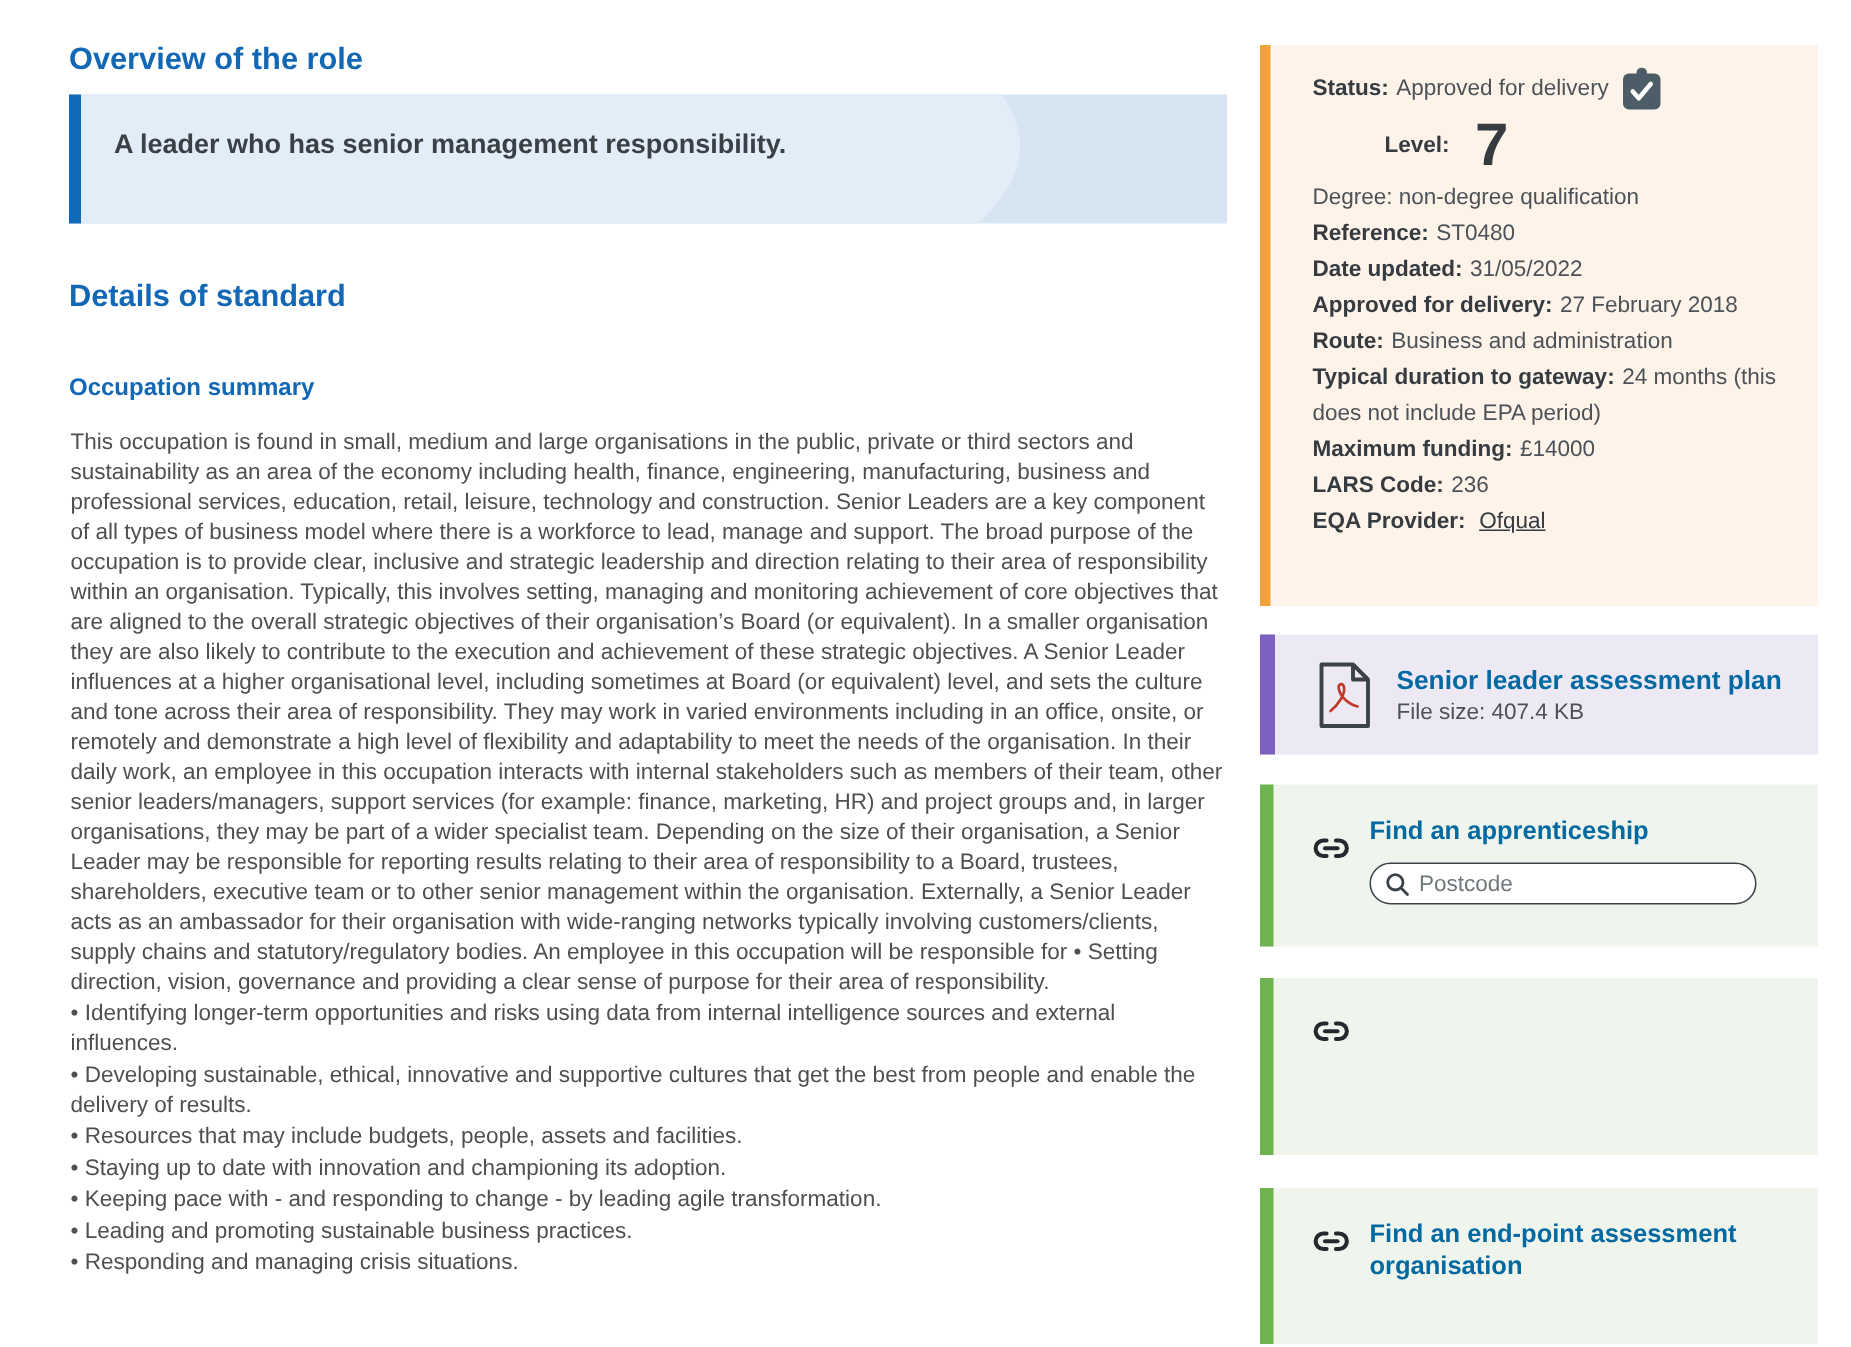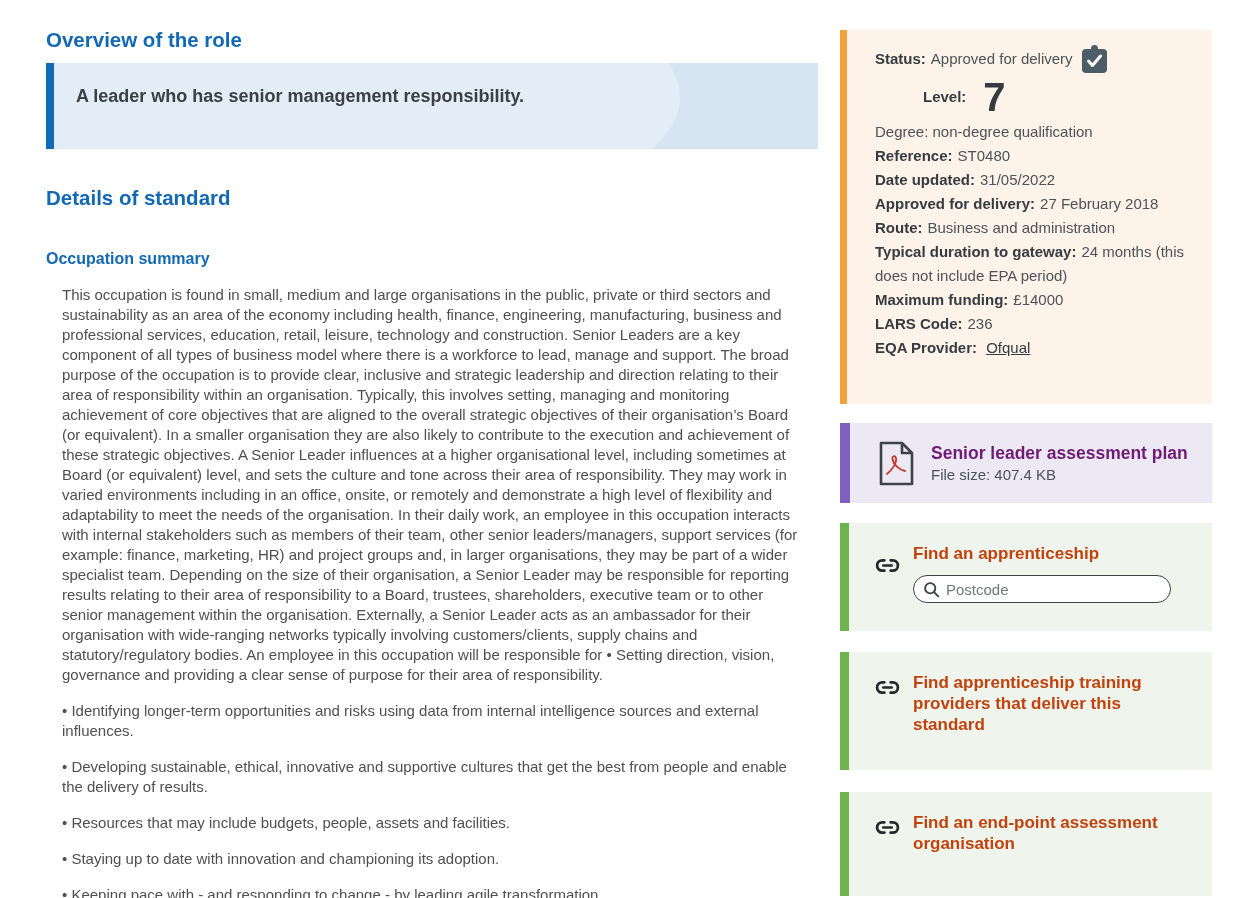--- a/index.html
+++ b/index.html
@@ -23,21 +23,21 @@
     content:""; position:absolute; left:-36%; top:-130%;
     width:118%; height:340%; background:#e3edf8; border-radius:50%;
   }
   .role-quote p {
     position:relative; padding:23px 0 0 22px;
     font-size:18px; font-weight:bold; color:#394046;
   }
   .h2b { margin-top:37px; }
   .sub-heading { margin-top:40px; color:#1268b4; font-size:16px; font-weight:bold; }
   .occupation-text { margin-top:17px; font-size:15px; line-height:20px; color:#4f4f4f; }
-  .occupation-text p { margin:16px; }
+  .occupation-text p { margin:1px; }
 
   .sidebar { position:absolute; left:840px; top:30px; width:372px; }
   .panel { width:372px; }
 
   .status-panel {
     height:374px; background:#fdf3e8; border-left:7px solid #f2a23d;
     padding:14px 18px 0 28px; font-size:15px; color:#4c5258;
   }
   .s-row { line-height:24px; }
   .lbl { font-weight:bold; color:#353b41; margin-right:5px; }
@@ -45,32 +45,32 @@
   .clipboard-icon { display:inline-flex; margin-left:8px; }
   .level-row { display:flex; align-items:center; height:46px;margin-left:48px; }
   .level-num { font-size:40px; font-weight:bold; color:#353b41; margin-left:12px; line-height:44px; }
   .eqa-link { color:#353b41; text-decoration:underline; cursor:pointer; font-weight:normal; }
 
   .plan-panel {
     margin-top:19px; height:80px; background:#ece9f5; border-left:10px solid #7d60bf;
     display:flex; align-items:center; padding:0 14px 0 28px; cursor:pointer;
   }
   .pdf-icon { flex:0 0 auto; display:flex; margin-right:16px; }
-  .plan-title { font-size:17.5px; font-weight:bold; color:#701a75; line-height:21px; }
+  .plan-title { font-size:17.5px; font-weight:bold; color:#0369a1; line-height:21px; }
   .plan-size { font-size:15px; color:#4c5258; margin-top:2px; }
 
   .cta-panel {
     background:#eff5ec; border-left:9px solid #6fb350;
     display:flex; align-items:flex-start; padding:20px 14px 0 26px; cursor:pointer;
   }
   .cta1 { margin-top:20px; height:108px; }
   .cta2 { margin-top:21px; height:118px; }
   .cta3 { margin-top:22px; height:104px; }
   .link-icon { flex:0 0 auto; display:flex; margin-right:13px; }
-  .cta-title { font-size:17px; font-weight:bold; color:#c2410c; line-height:21px; max-width:284px; }
+  .cta-title { font-size:17px; font-weight:bold; color:#0369a1; line-height:21px; max-width:284px; }
   .cta1 .link-icon { margin-top:10px; }
   .cta2 .link-icon, .cta3 .link-icon { margin-top:3px; }
 
   .search-pill {
     margin-top:11px; width:258px; height:28px; background:#ffffff;
     border:1.5px solid #3b4248; border-radius:14px;
     display:flex; align-items:center; padding:0 8px 0 9px;
   }
   .search-pill svg { flex:0 0 auto; }
   .search-pill input {
@@ -172,21 +172,20 @@
   </section>
 
   <section class="panel cta-panel cta2">
     <span class="link-icon">
       <svg width="25" height="25" viewBox="0 0 24 24" fill="none" stroke="#24292e" stroke-width="2.6" stroke-linecap="round" stroke-linejoin="round">
         <path d="M15 7h2a5 5 0 0 1 0 10h-2"></path>
           <path d="M9 17H7A5 5 0 0 1 7 7h2"></path>
           <line x1="8" y1="12" x2="16" y2="12"></line>
       </svg>
     </span>
-    <div class="cta-title">Find apprenticeship training providers that deliver this standard</div>
   </section>
 
   <section class="panel cta-panel cta3">
     <span class="link-icon">
       <svg width="25" height="25" viewBox="0 0 24 24" fill="none" stroke="#24292e" stroke-width="2.6" stroke-linecap="round" stroke-linejoin="round">
         <path d="M15 7h2a5 5 0 0 1 0 10h-2"></path>
           <path d="M9 17H7A5 5 0 0 1 7 7h2"></path>
           <line x1="8" y1="12" x2="16" y2="12"></line>
       </svg>
     </span>

